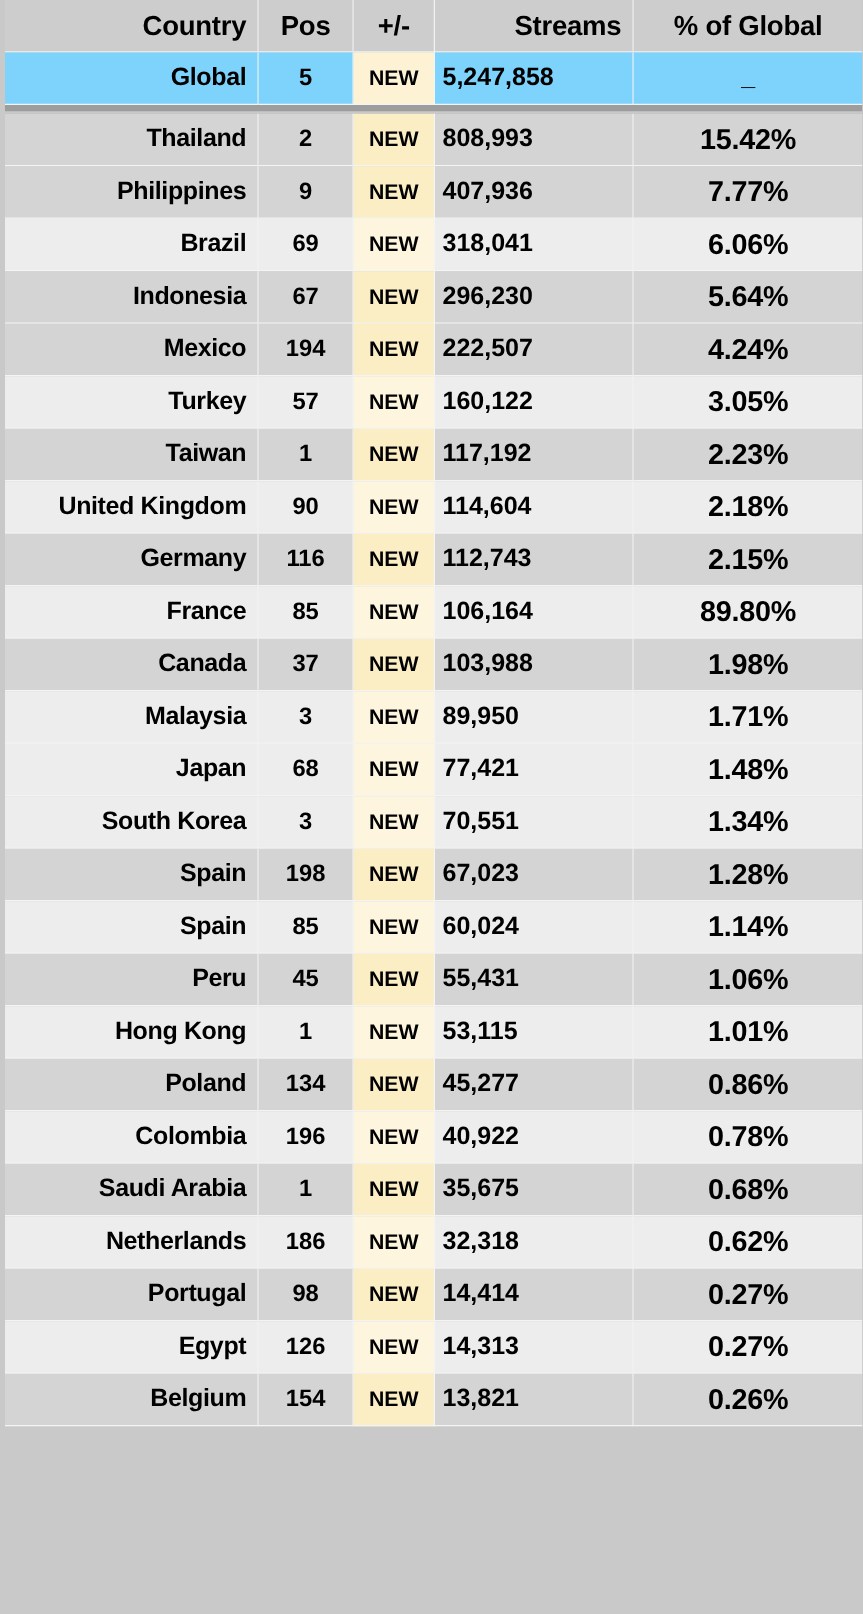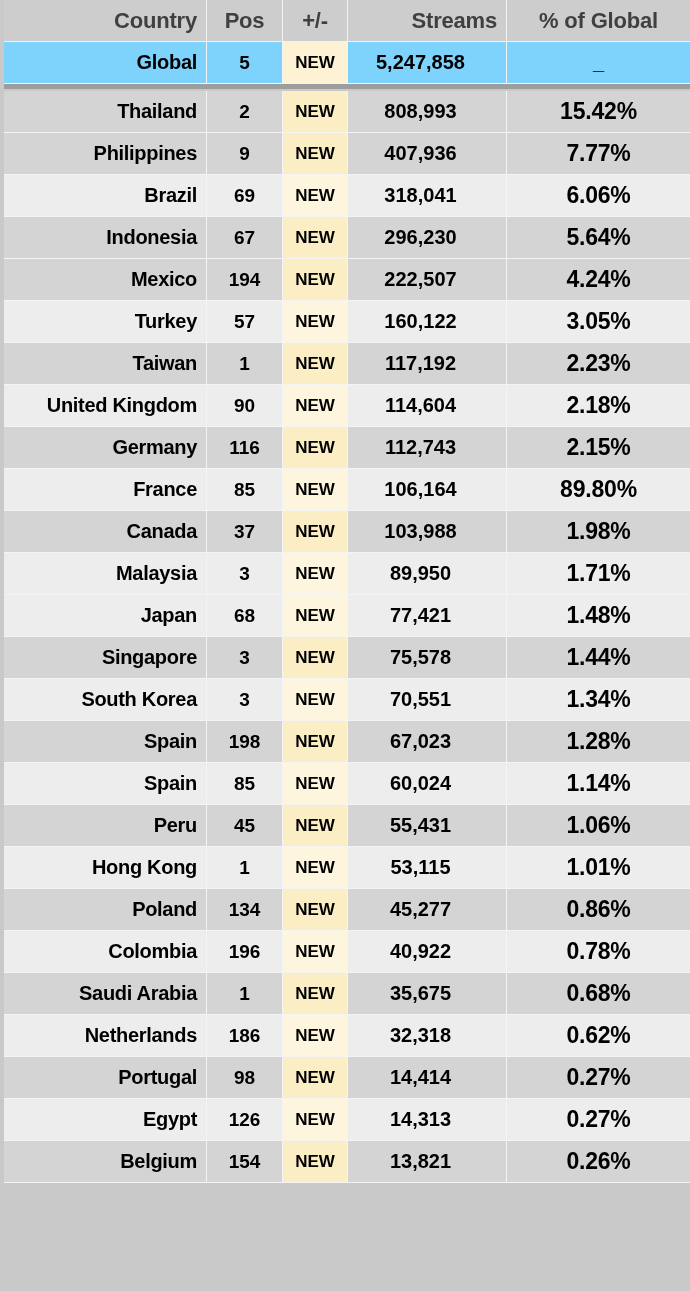--- a/index.html
+++ b/index.html
@@ -34,21 +34,21 @@
   col.c-country { width: 203px; }
   col.c-pos     { width: 76px;  }
   col.c-delta   { width: 65px;  }
   col.c-streams { width: 159px; }
   col.c-pct     { width: 183px; }
 
   
   thead th {
     height: 41px;
     background: #cdcdcd;
-    color: #404040;
+    color: #000000;
     font-weight: bold;
     font-size: 22px;
     font-family: "Liberation Sans Narrow", "Liberation Sans", sans-serif;
     border-right: 1px solid #f2f2f2;
     border-bottom: 1px solid #f2f2f2;
     padding: 0 9px;
     vertical-align: middle;
     white-space: nowrap;
     letter-spacing: -0.2px;
   }
@@ -81,21 +81,21 @@
     font-size: 19px;
     padding: 0 4px;
   }
   td.delta {
     text-align: center;
     font-size: 17px;
     padding: 0 2px;
     background: #fdf0cd;
   }
   td.streams {
-    text-align: center;
+    text-align: left;
     font-size: 20px;
     padding: 0 19px 0 6px;
   }
   td.pct {
     text-align: center;
     font-size: 23px;
     padding: 0 4px;
     border-right: none;
     letter-spacing: -0.2px;
   }
@@ -236,27 +236,20 @@
           <td class="streams">89,950</td>
           <td class="pct">1.71%</td>
         </tr>
         <tr class="shade-light">
           <td class="country">Japan</td>
           <td class="pos">68</td>
           <td class="delta">NEW</td>
           <td class="streams">77,421</td>
           <td class="pct">1.48%</td>
         </tr>
-        <tr class="shade-dark">
-          <td class="country">Singapore</td>
-          <td class="pos">3</td>
-          <td class="delta">NEW</td>
-          <td class="streams">75,578</td>
-          <td class="pct">1.44%</td>
-        </tr>
         <tr class="shade-light">
           <td class="country">South Korea</td>
           <td class="pos">3</td>
           <td class="delta">NEW</td>
           <td class="streams">70,551</td>
           <td class="pct">1.34%</td>
         </tr>
         <tr class="shade-dark">
           <td class="country">Spain</td>
           <td class="pos">198</td>

